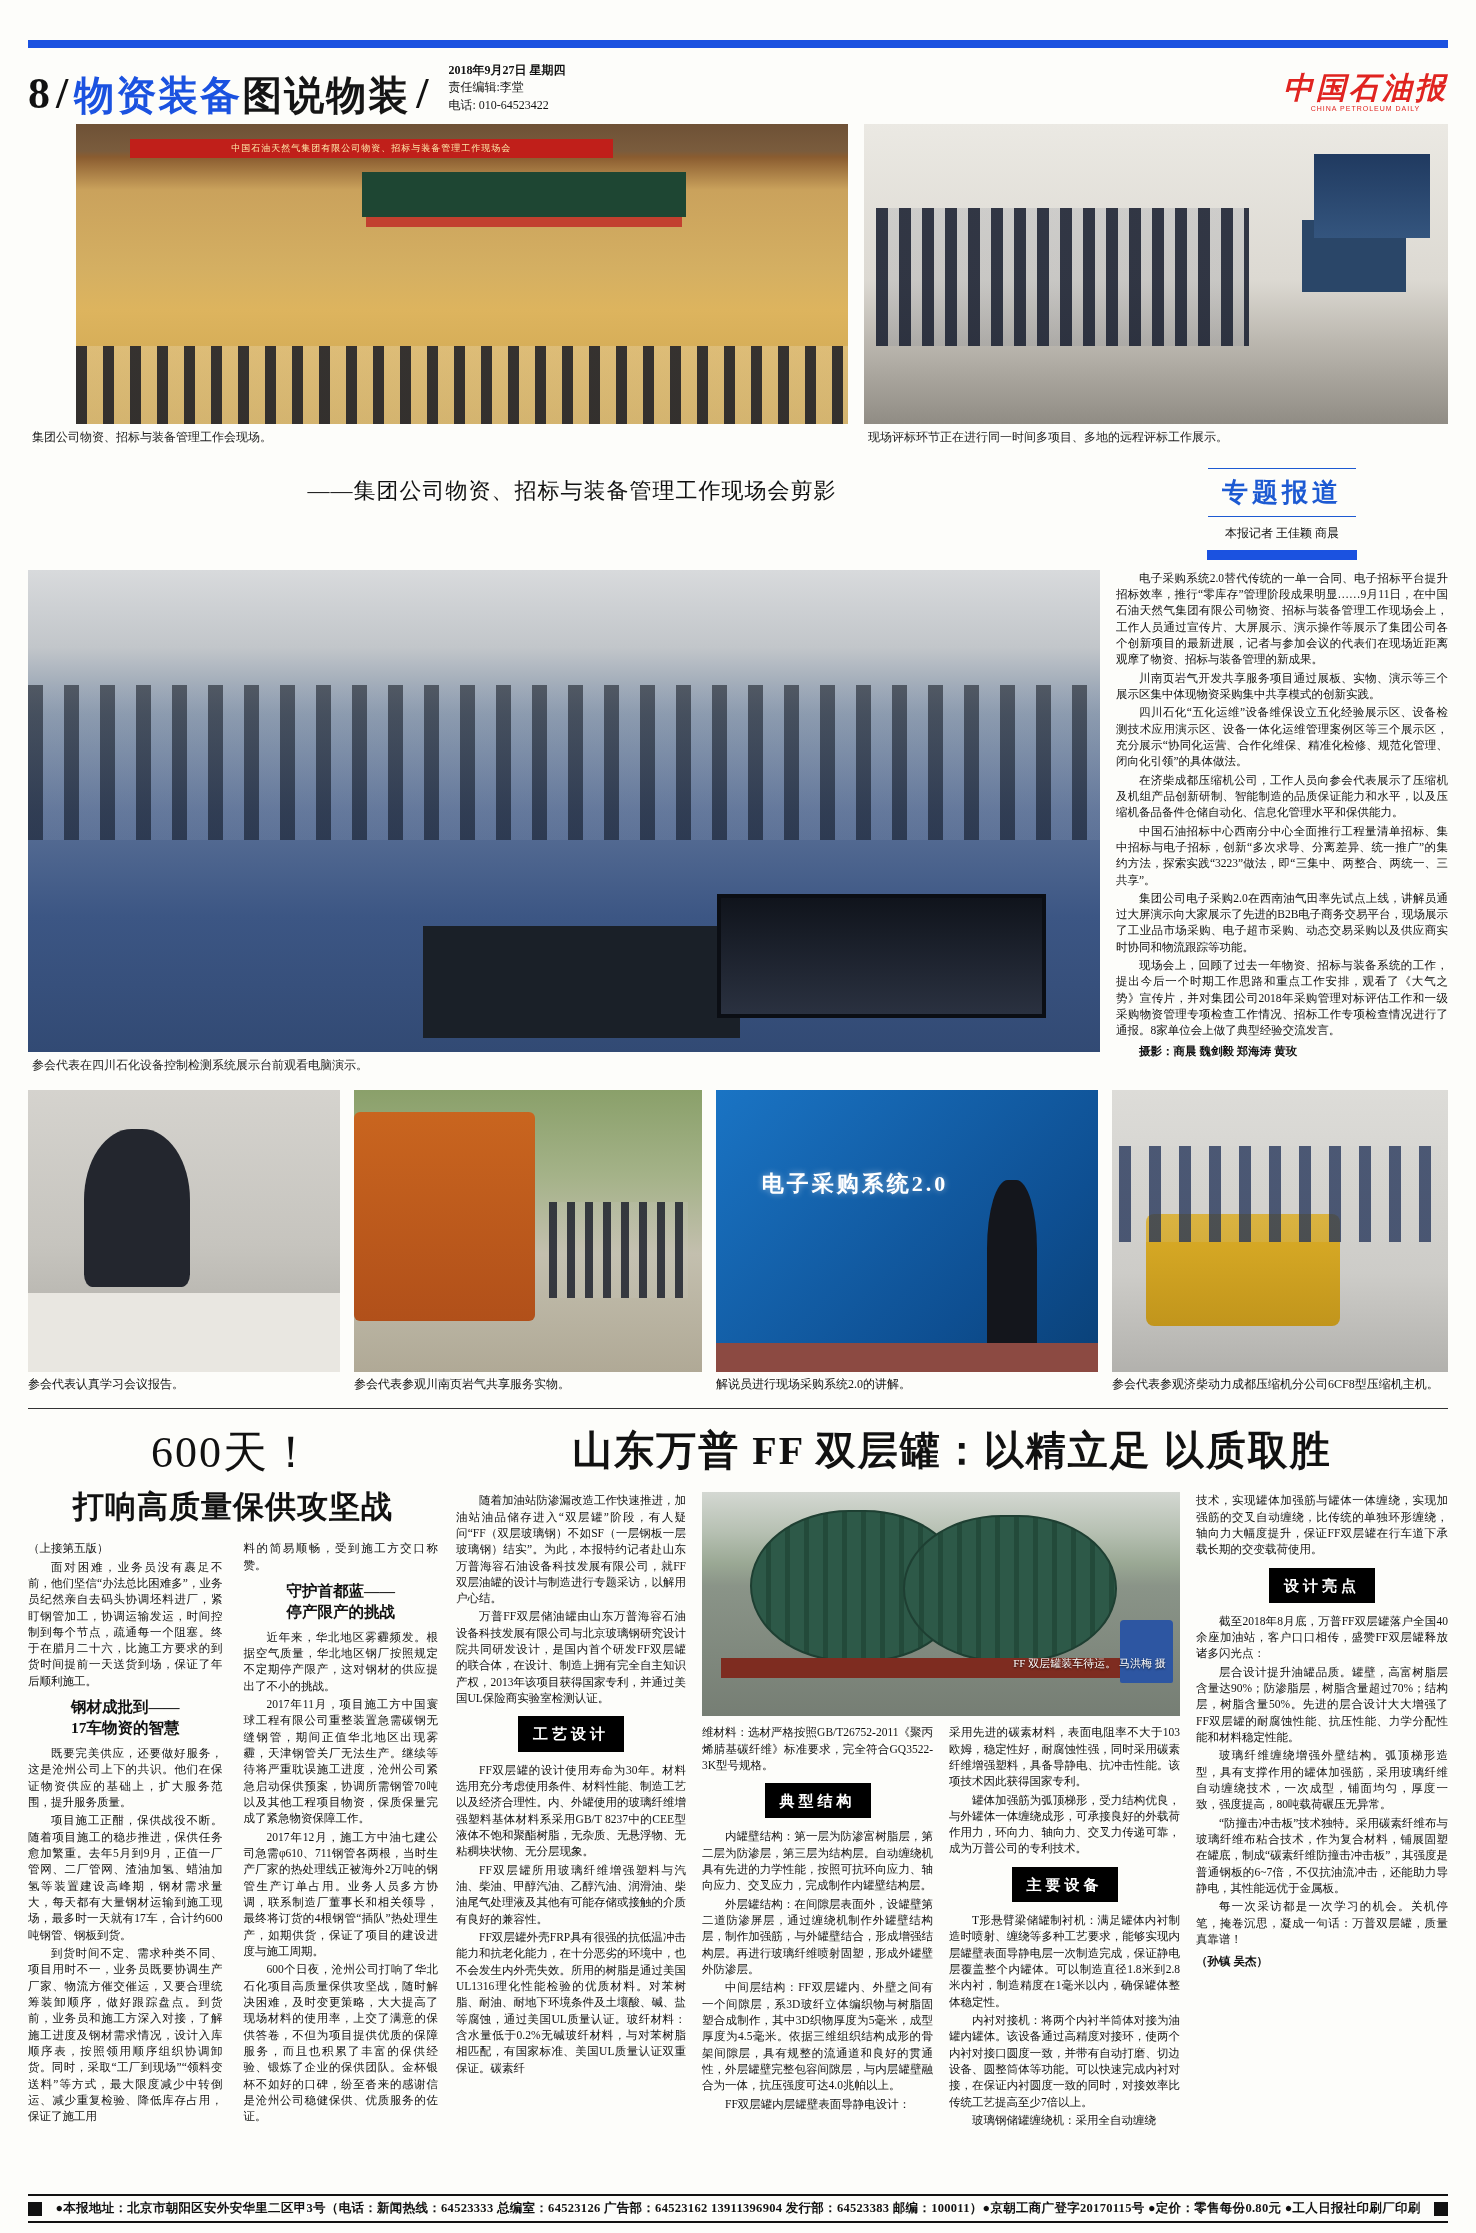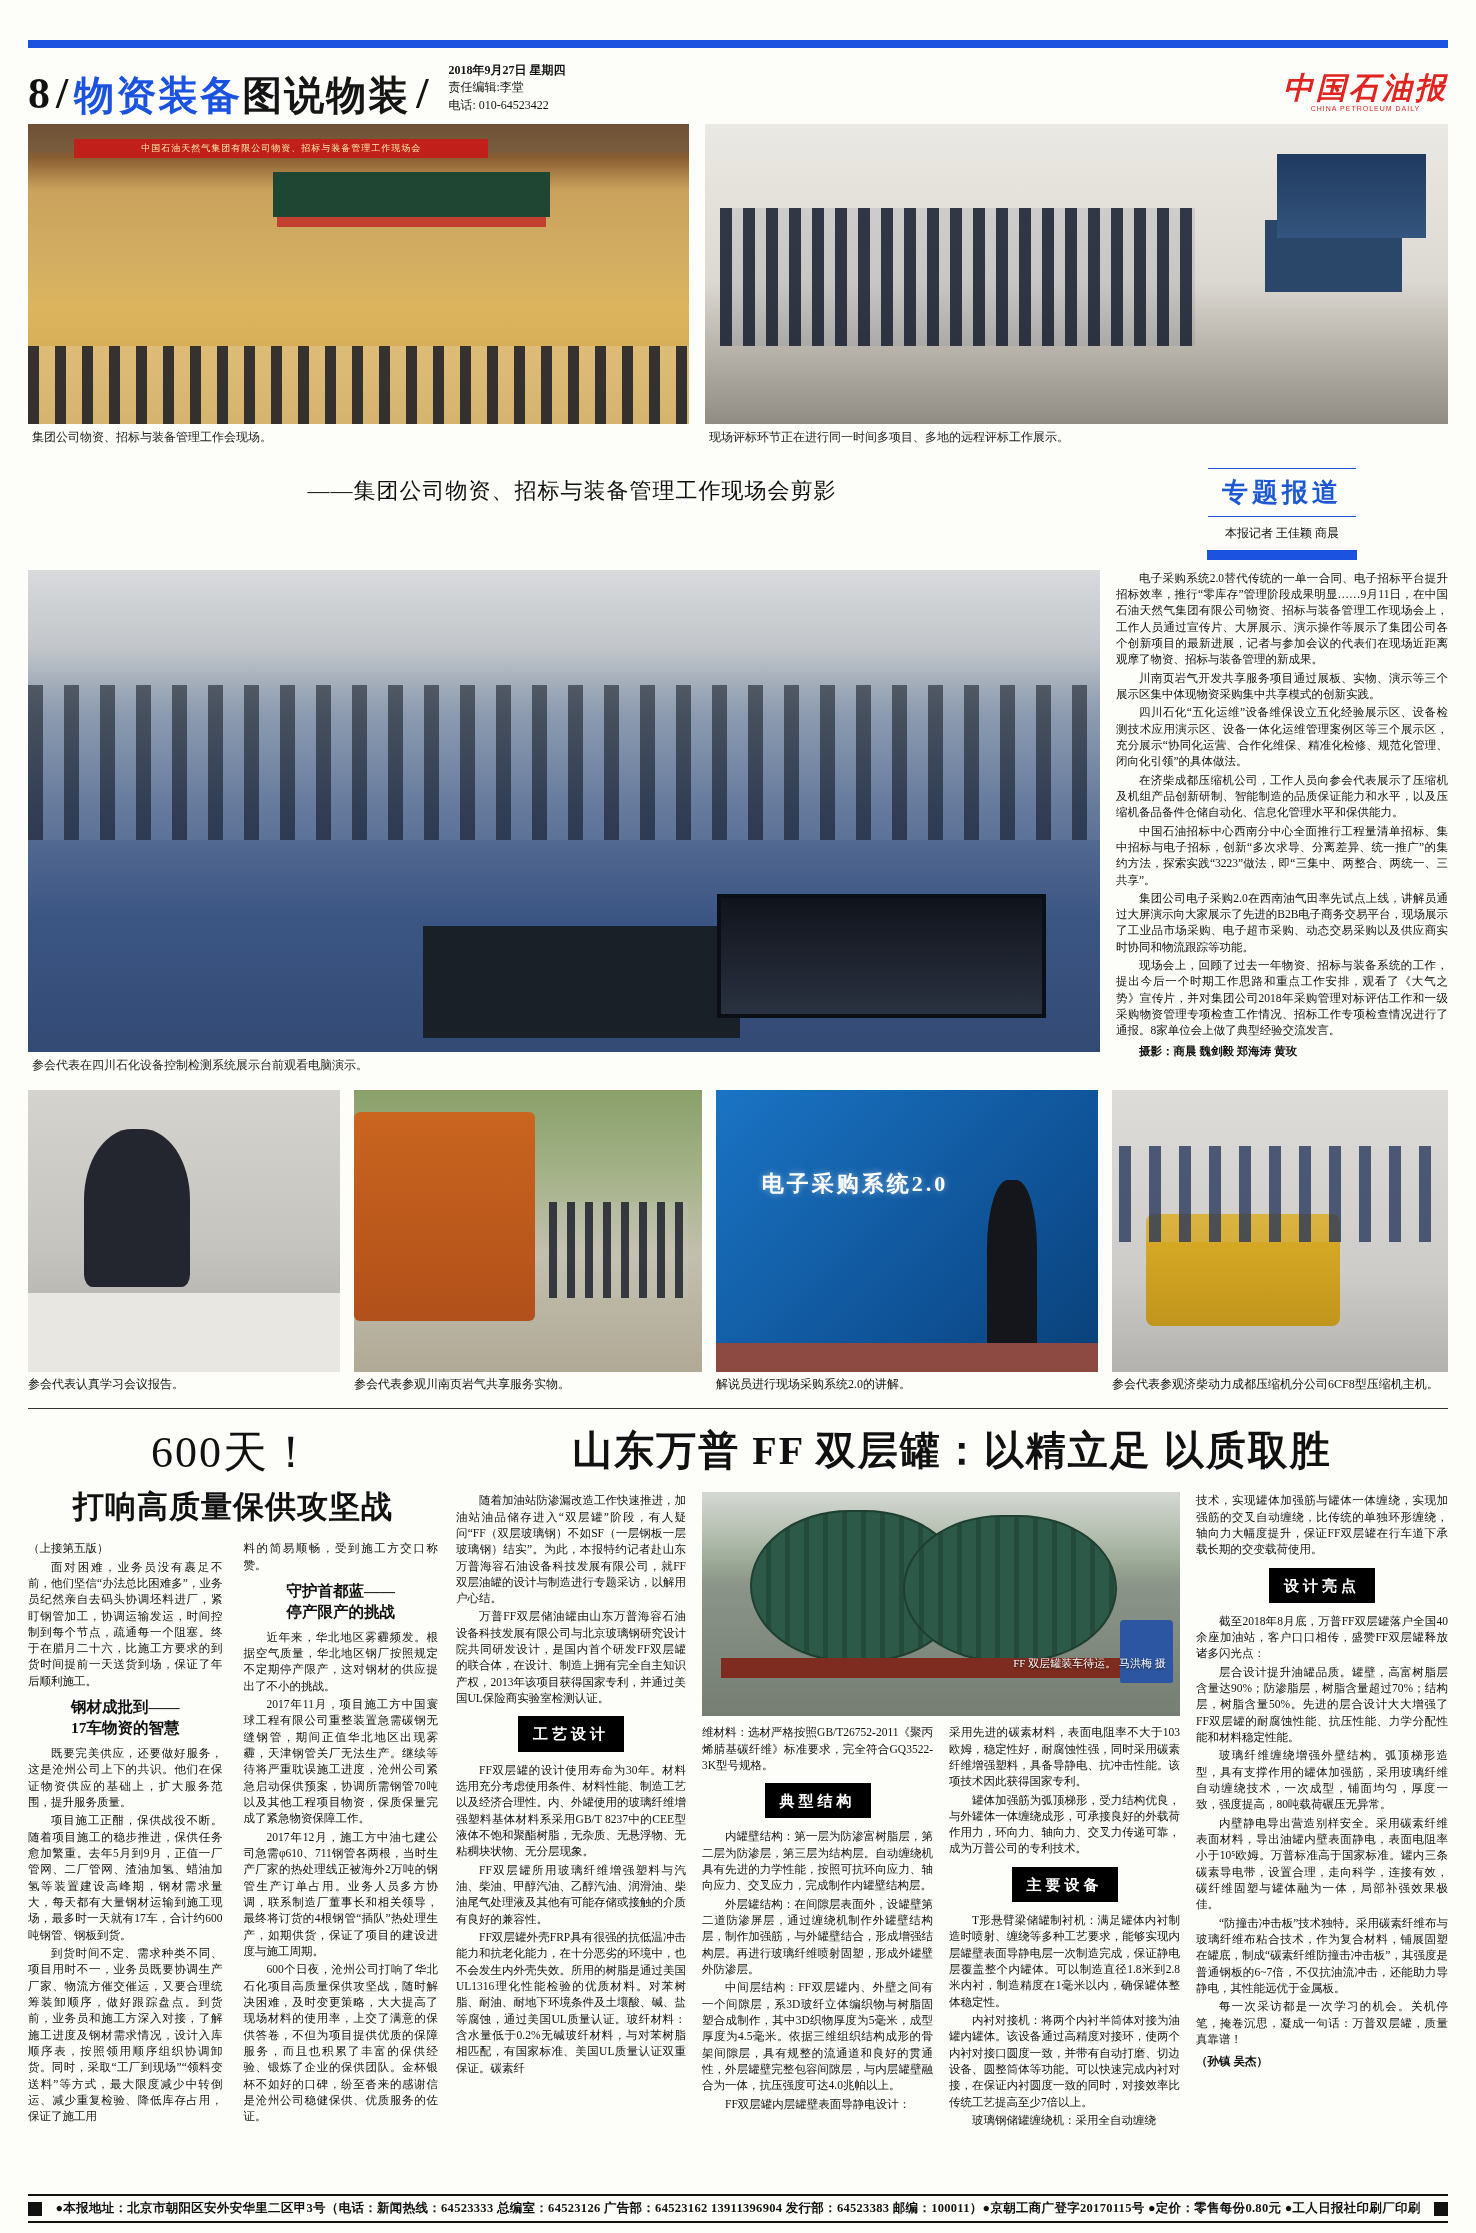--- a/index.html
+++ b/index.html
@@ -18,23 +18,23 @@
   .masthead{margin-left:auto;text-align:center;padding-bottom:4px;}
   .masthead-cn{color:#e02420;font-size:30px;font-weight:bold;letter-spacing:3px;
                font-style:italic;line-height:1;}
   .masthead-en{color:#e02420;font-size:7px;letter-spacing:1px;margin-top:2px;
                font-family:"Liberation Sans",sans-serif;}
   
   .ph{position:relative;overflow:hidden;background:#ccc;}
   .caption{font-size:12px;color:#1a1a1a;margin:6px 0 0 4px;line-height:1.3;}
   
   .row1{display:flex;gap:16px;margin-top:8px;}
-  .ph-conf{width:661px;height:300px;
+  .ph-conf{width:772px;height:300px;
     background:linear-gradient(180deg,#6e5136 0%,#7a5c3d 9%,#8a5c30 11%,#caa25c 22%,
-               #d4af62 48%,#ddb45e 62%,#caa34e 100%);}
+               #d4af62 48%,#ddb45e 62%,#caa34e 100%);margin-left:48px;}
   .ph-conf::before{content:"";position:absolute;left:37%;top:16%;width:42%;height:15%;
     background:#1e4633;box-shadow:0 14px 0 -4px #c2402f;}
   .ph-conf::after{content:"";position:absolute;left:0;right:0;bottom:0;height:26%;
     background:repeating-linear-gradient(90deg,rgba(25,28,40,.85) 0 11px,rgba(240,230,210,.25) 11px 27px);}
   .banner{position:absolute;top:5%;left:7%;width:62%;background:#c01f1a;color:#ffe9a8;
     font-size:9px;text-align:center;padding:3px 2px;letter-spacing:1px;white-space:nowrap;overflow:hidden;}
   .ph-eval{flex:1;height:300px;
     background:linear-gradient(180deg,#ebe9e3 0%,#dcd9d2 52%,#bcb8b0 72%,#908c84 100%);}
   .ph-eval::before{content:"";position:absolute;left:2%;width:64%;top:28%;height:46%;
     background:repeating-linear-gradient(90deg,rgba(30,36,52,.9) 0 12px,rgba(120,126,140,.2) 12px 23px);}
@@ -308,21 +308,20 @@
 
         <div class="wp-colD">
           <div class="cont">
               <p class="para">技术，实现罐体加强筋与罐体一体缠绕，实现加强筋的交叉自动缠绕，比传统的单独环形缠绕，轴向力大幅度提升，保证FF双层罐在行车道下承载长期的交变载荷使用。</p>
             </div>
           <div class="bluelabel">设计亮点</div>
           <div>
               <p class="para">截至2018年8月底，万普FF双层罐落户全国40余座加油站，客户口口相传，盛赞FF双层罐释放诸多闪光点：</p>
               <p class="para">层合设计提升油罐品质。罐壁，高富树脂层含量达90%；防渗脂层，树脂含量超过70%；结构层，树脂含量50%。先进的层合设计大大增强了FF双层罐的耐腐蚀性能、抗压性能、力学分配性能和材料稳定性能。</p>
               <p class="para">玻璃纤维缠绕增强外壁结构。弧顶梯形造型，具有支撑作用的罐体加强筋，采用玻璃纤维自动缠绕技术，一次成型，铺面均匀，厚度一致，强度提高，80吨载荷碾压无异常。</p>
-              <p class="para">内壁静电导出营造别样安全。采用碳素纤维表面材料，导出油罐内壁表面静电，表面电阻率小于10⁵欧姆。万普标准高于国家标准。罐内三条碳素导电带，设置合理，走向科学，连接有效，碳纤维固塑与罐体融为一体，局部补强效果极佳。</p>
               <p class="para">“防撞击冲击板”技术独特。采用碳素纤维布与玻璃纤维布粘合技术，作为复合材料，铺展固塑在罐底，制成“碳素纤维防撞击冲击板”，其强度是普通钢板的6~7倍，不仅抗油流冲击，还能助力导静电，其性能远优于金属板。</p>
               <p class="para">每一次采访都是一次学习的机会。关机停笔，掩卷沉思，凝成一句话：万普双层罐，质量真靠谱！</p>
             </div>
           <div class="sig">（孙镇 吴杰）</div>
         </div>
 
       </div>
     </div>
   </div>
 

